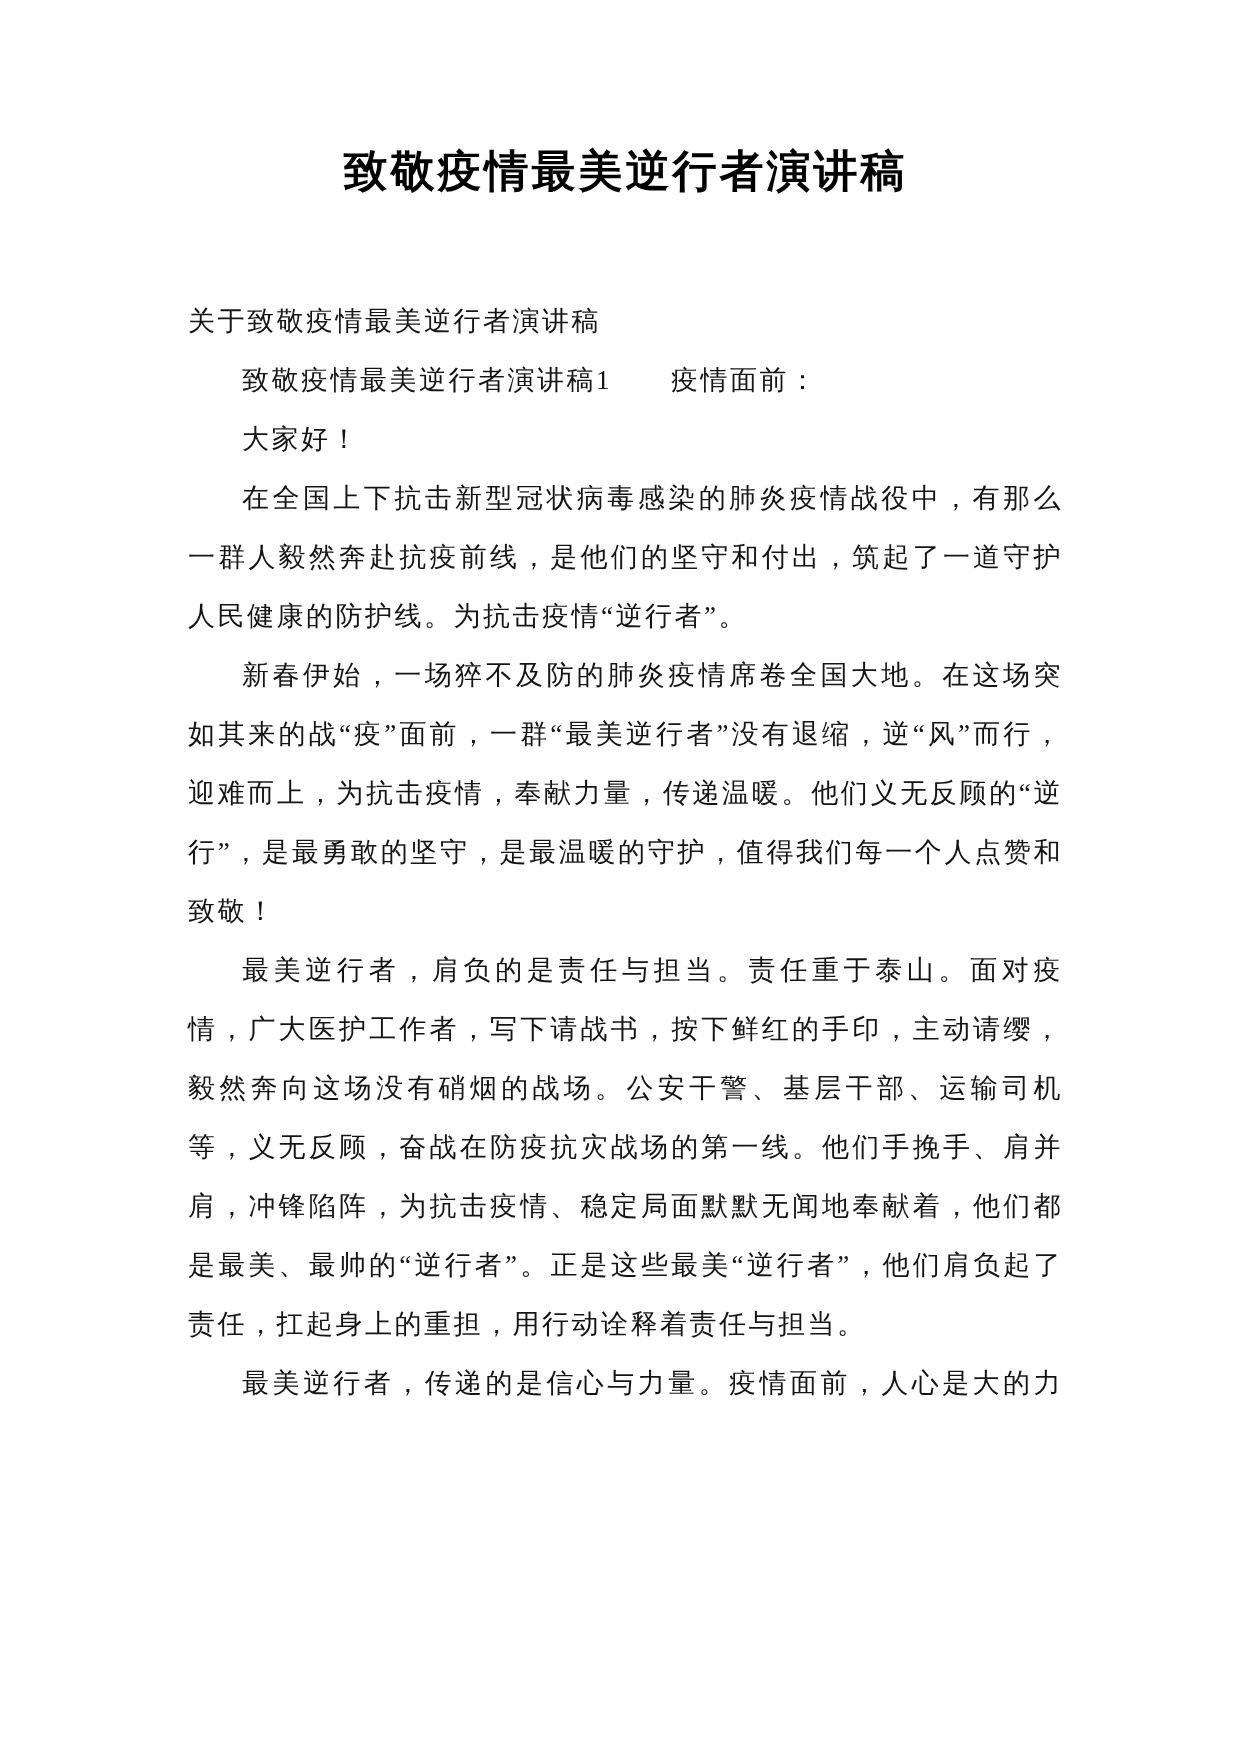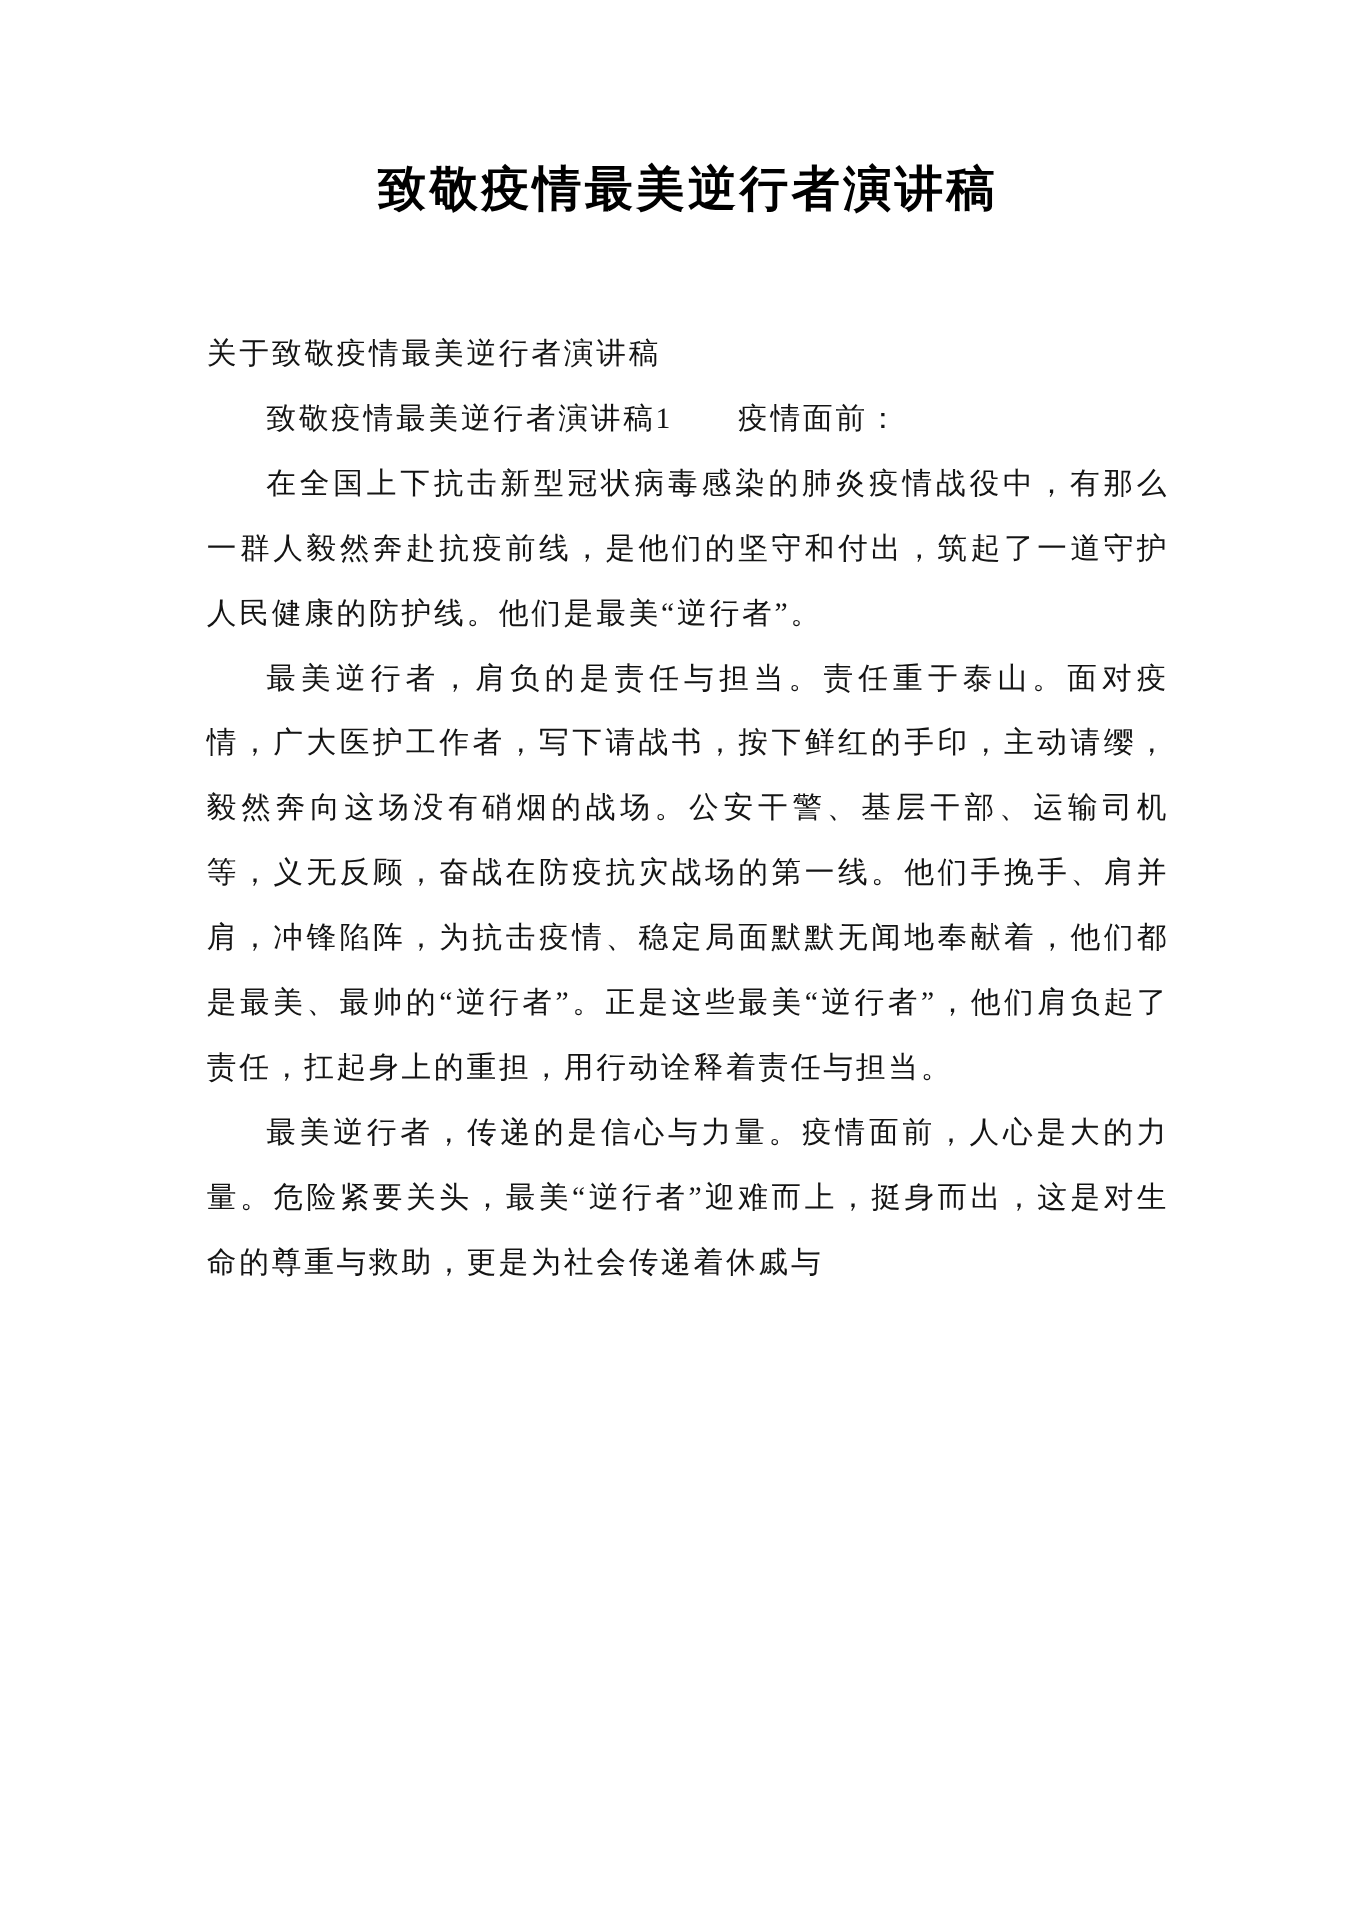--- a/index.html
+++ b/index.html
@@ -45,17 +45,19 @@
 </style>
 </head>
 <body>
 
 <div class="page">
   <h1 class="doc-title">致敬疫情最美逆行者演讲稿</h1>
 
   <div class="doc-body">
     <p>关于致敬疫情最美逆行者演讲稿</p>
     <p class="indent">致敬疫情最美逆行者演讲稿1　　疫情面前：</p>
-    <p class="indent">在全国上下抗击新型冠状病毒感染的肺炎疫情战役中，有那么一群人毅然奔赴抗疫前线，是他们的坚守和付出，筑起了一道守护人民健康的防护线。他们是最美“逆行者”。</p>
+    <p class="indent">大家好！</p>
+    <p class="indent">在全国上下抗击新型冠状病毒感染的肺炎疫情战役中，有那么一群人毅然奔赴抗疫前线，是他们的坚守和付出，筑起了一道守护人民健康的防护线。为抗击疫情“逆行者”。</p>
+    <p class="indent">新春伊始，一场猝不及防的肺炎疫情席卷全国大地。在这场突如其来的战“疫”面前，一群“最美逆行者”没有退缩，逆“风”而行，迎难而上，为抗击疫情，奉献力量，传递温暖。他们义无反顾的“逆行”，是最勇敢的坚守，是最温暖的守护，值得我们每一个人点赞和致敬！</p>
     <p class="indent">最美逆行者，肩负的是责任与担当。责任重于泰山。面对疫情，广大医护工作者，写下请战书，按下鲜红的手印，主动请缨，毅然奔向这场没有硝烟的战场。公安干警、基层干部、运输司机等，义无反顾，奋战在防疫抗灾战场的第一线。他们手挽手、肩并肩，冲锋陷阵，为抗击疫情、稳定局面默默无闻地奉献着，他们都是最美、最帅的“逆行者”。正是这些最美“逆行者”，他们肩负起了责任，扛起身上的重担，用行动诠释着责任与担当。</p>
     <p class="indent">最美逆行者，传递的是信心与力量。疫情面前，人心是大的力量。危险紧要关头，最美“逆行者”迎难而上，挺身而出，这是对生命的尊重与救助，更是为社会传递着休戚与</p>
   </div>
 </div>
 
 </body></html>

